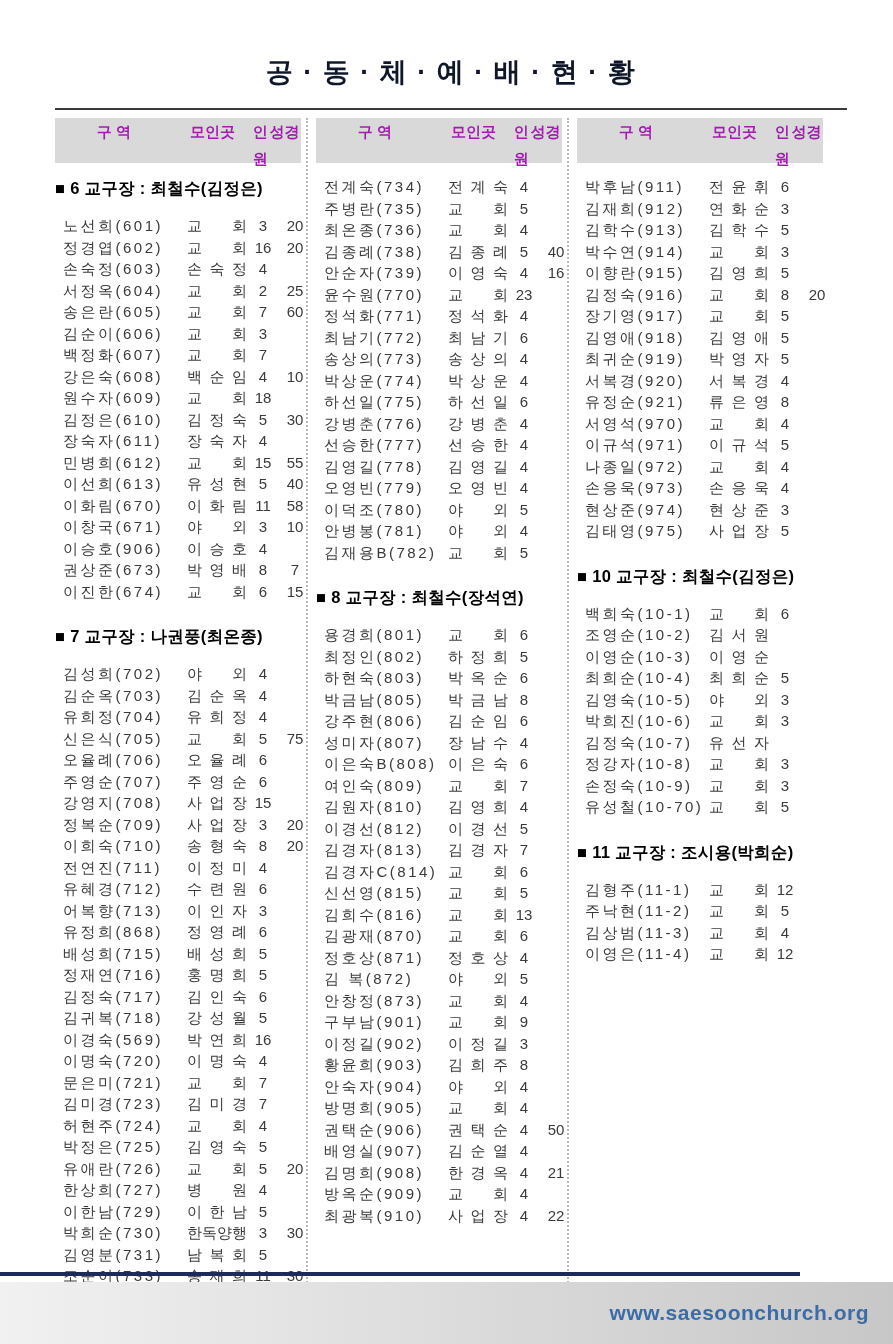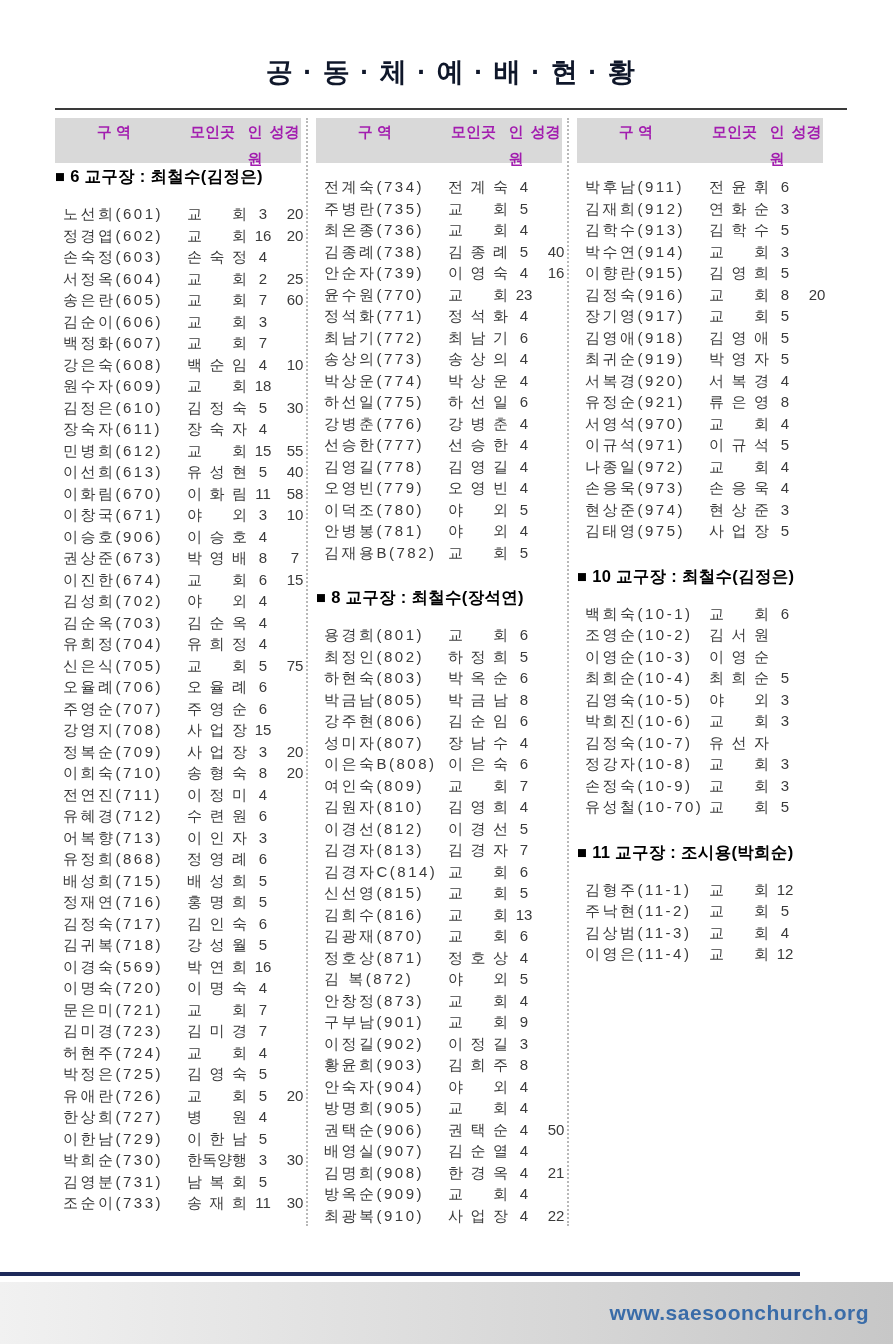--- a/index.html
+++ b/index.html
@@ -16,27 +16,27 @@
   .toprule{border:none;border-top:2px solid #3a3a3a;margin:18px 0 8px 0}
   .cols{display:flex;align-items:stretch}
   .col{width:246px;flex:0 0 246px}
   .col + .col{border-left:2px dotted #b8b8b8;margin-left:5px;padding-left:8px}
   .colhead{
     display:flex;background:#d9d9d9;height:45px;line-height:27px;
     font-weight:bold;color:#a21caf;font-size:15px;
   }
   .h-name{width:128px;text-align:center}
   .h-place{width:60px;text-align:center;margin-left:12px}
-  .h-num{width:28px;text-align:center;margin-left:2px}
+  .h-num{width:28px;text-align:right;margin-left:2px}
   .h-num2{width:36px;text-align:center}
   .sec{
     font-size:16.5px;font-weight:bold;color:#000;
     margin:24px 0 15px 0;letter-spacing:0.3px;white-space:nowrap;
   }
-  .colhead + .sec{margin-top:3px}
+  .colhead + .sec{margin-top:15px}
   .rows.first{margin-top:13px}
   .row{display:flex;height:21.5px;line-height:21.5px;font-size:15px}
   .nm{
     width:128px;flex:0 0 128px;letter-spacing:2.5px;white-space:nowrap;
     padding-left:8px;box-sizing:border-box;overflow:visible;
   }
   .pl{width:60px;flex:0 0 60px;display:flex;justify-content:space-between;margin-left:4px}
   .n1{width:28px;flex:0 0 28px;text-align:center;margin-left:2px}
   .n2{width:36px;flex:0 0 36px;text-align:center}
   .footer-line{
@@ -232,20 +232,21 @@
           <div class="row">
             <span class="nm">이진한(674)</span>
             <span class="pl">
               <span>교</span>
               <span>회</span>
             </span>
             <span class="n1">6</span>
             <span class="n2">15</span>
           </div>
         </div>
+        <div class="sec">■ 7 교구장 : 나권풍(최온종)</div>
         <div class="rows">
           <div class="row">
             <span class="nm">김성희(702)</span>
             <span class="pl">
               <span>야</span>
               <span>외</span>
             </span>
             <span class="n1">4</span>
             <span class="n2"></span>
           </div>

